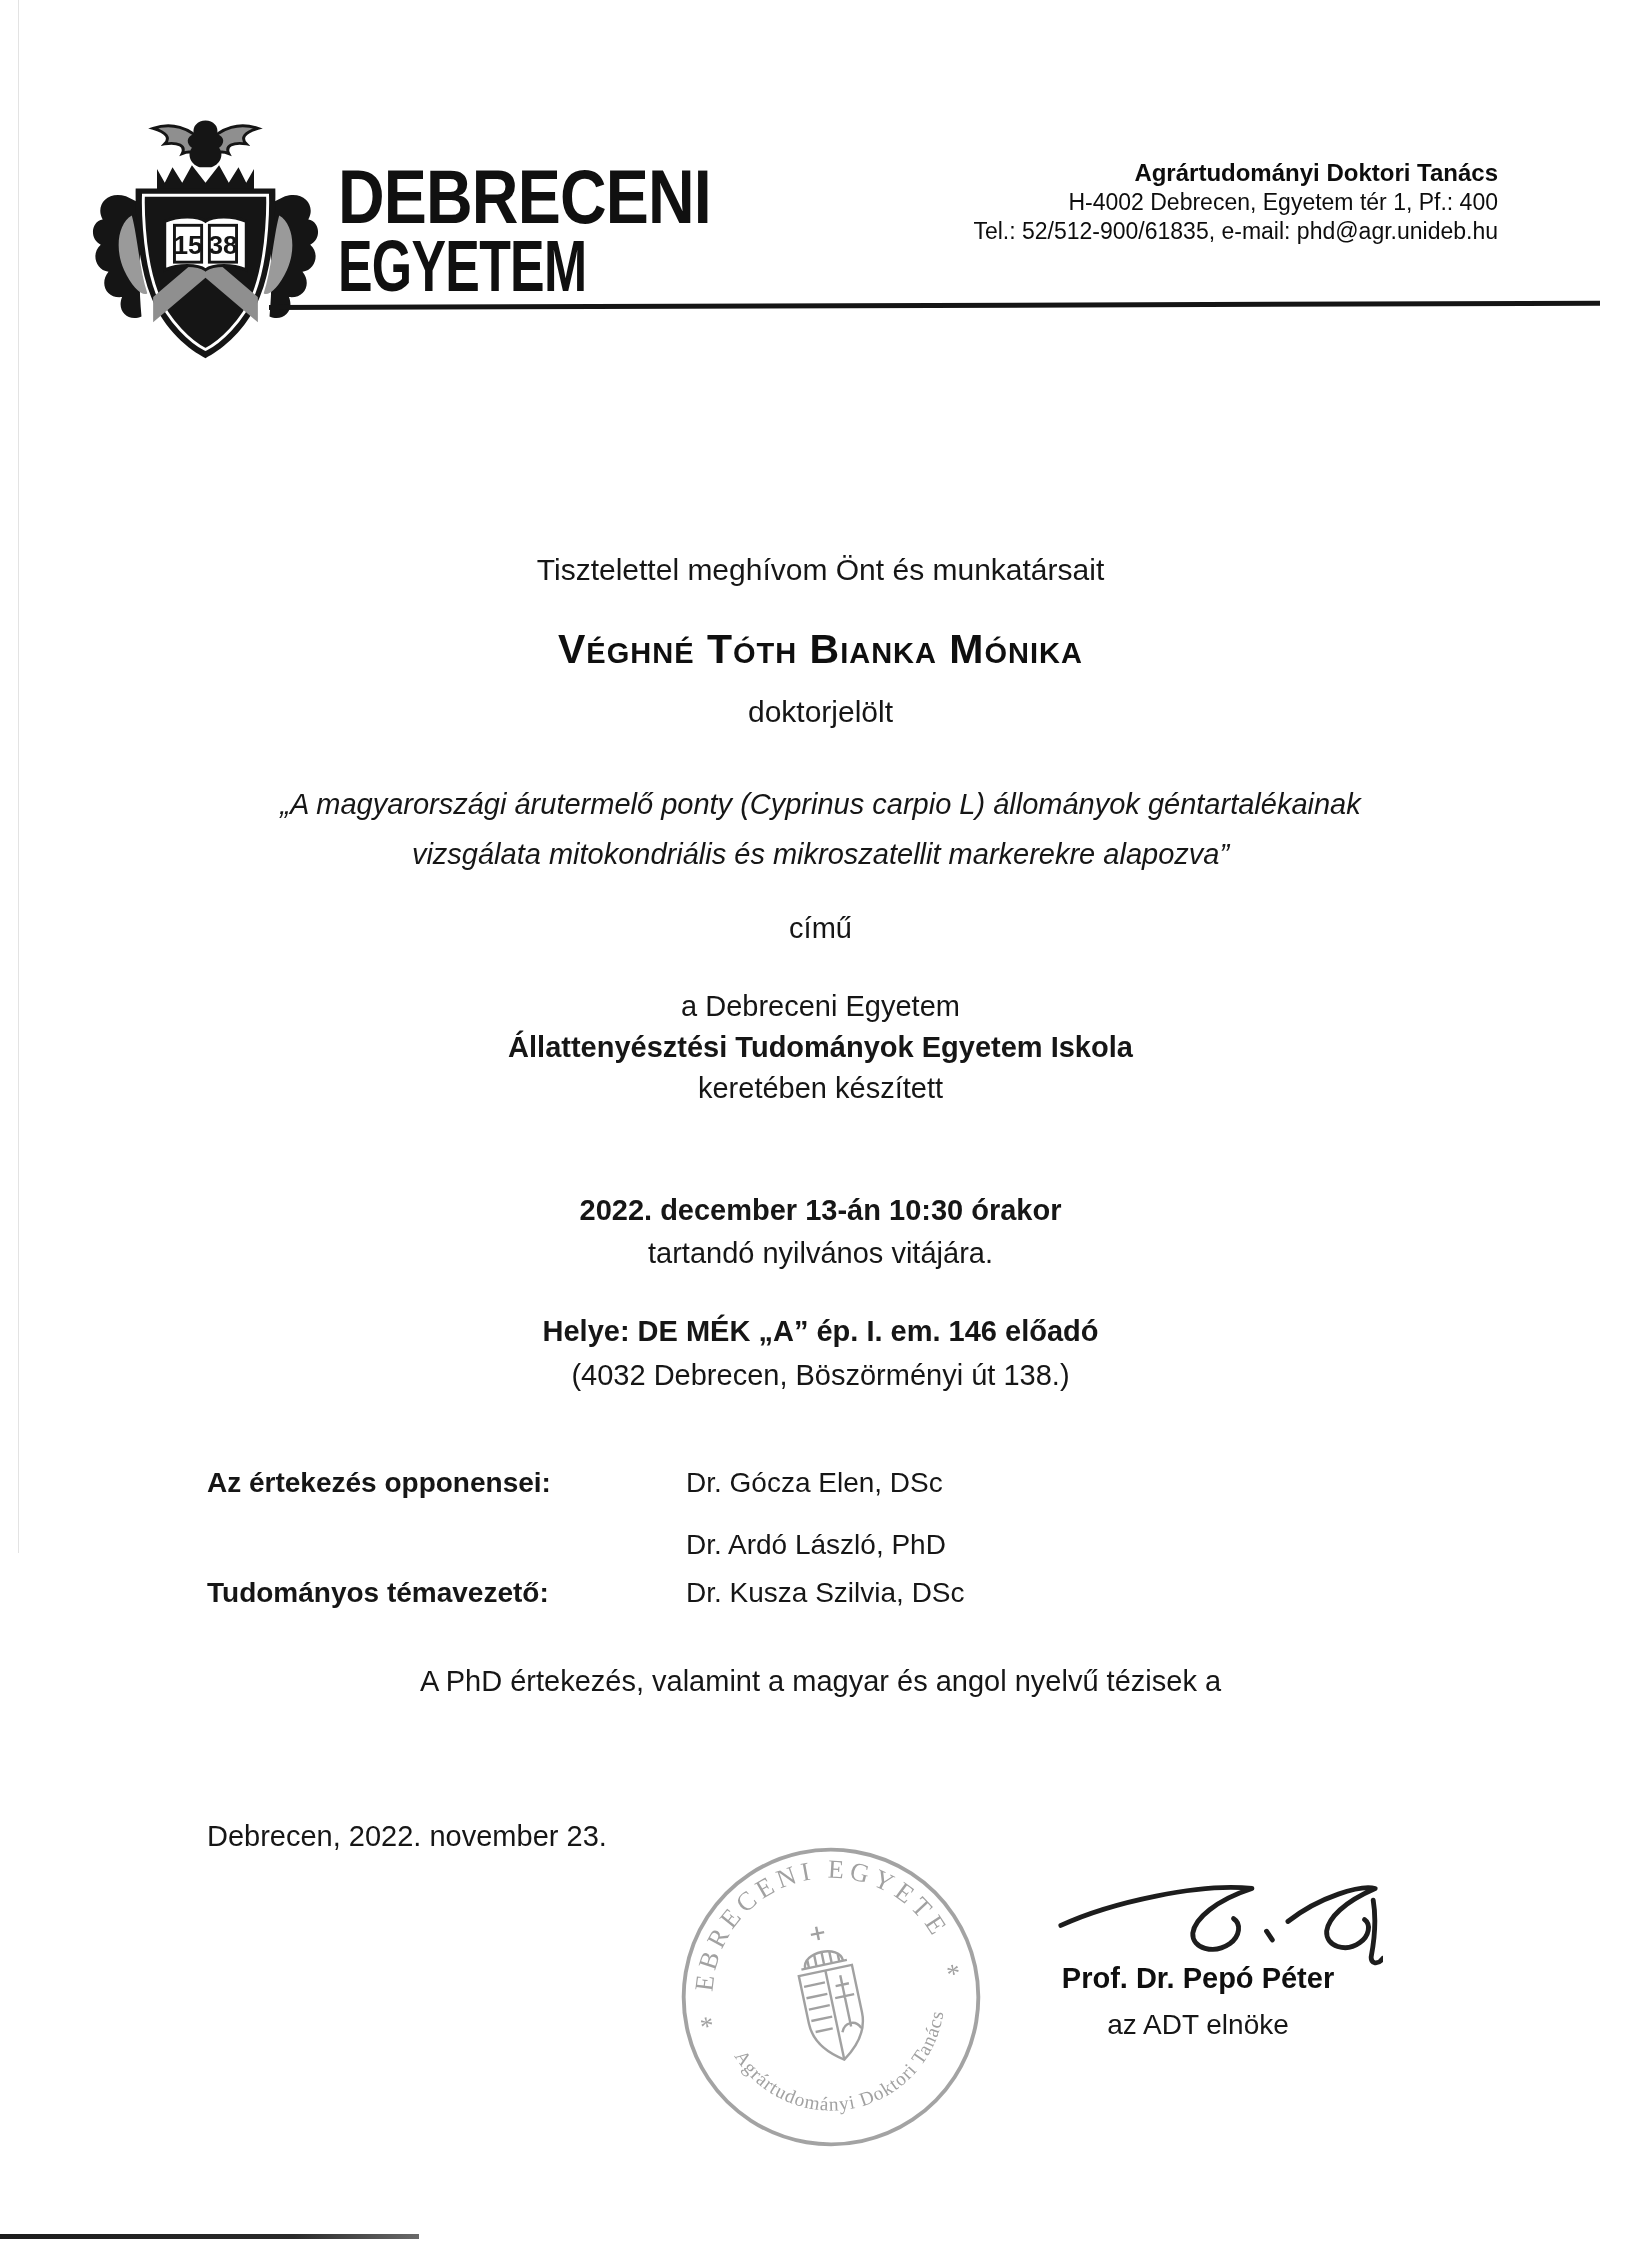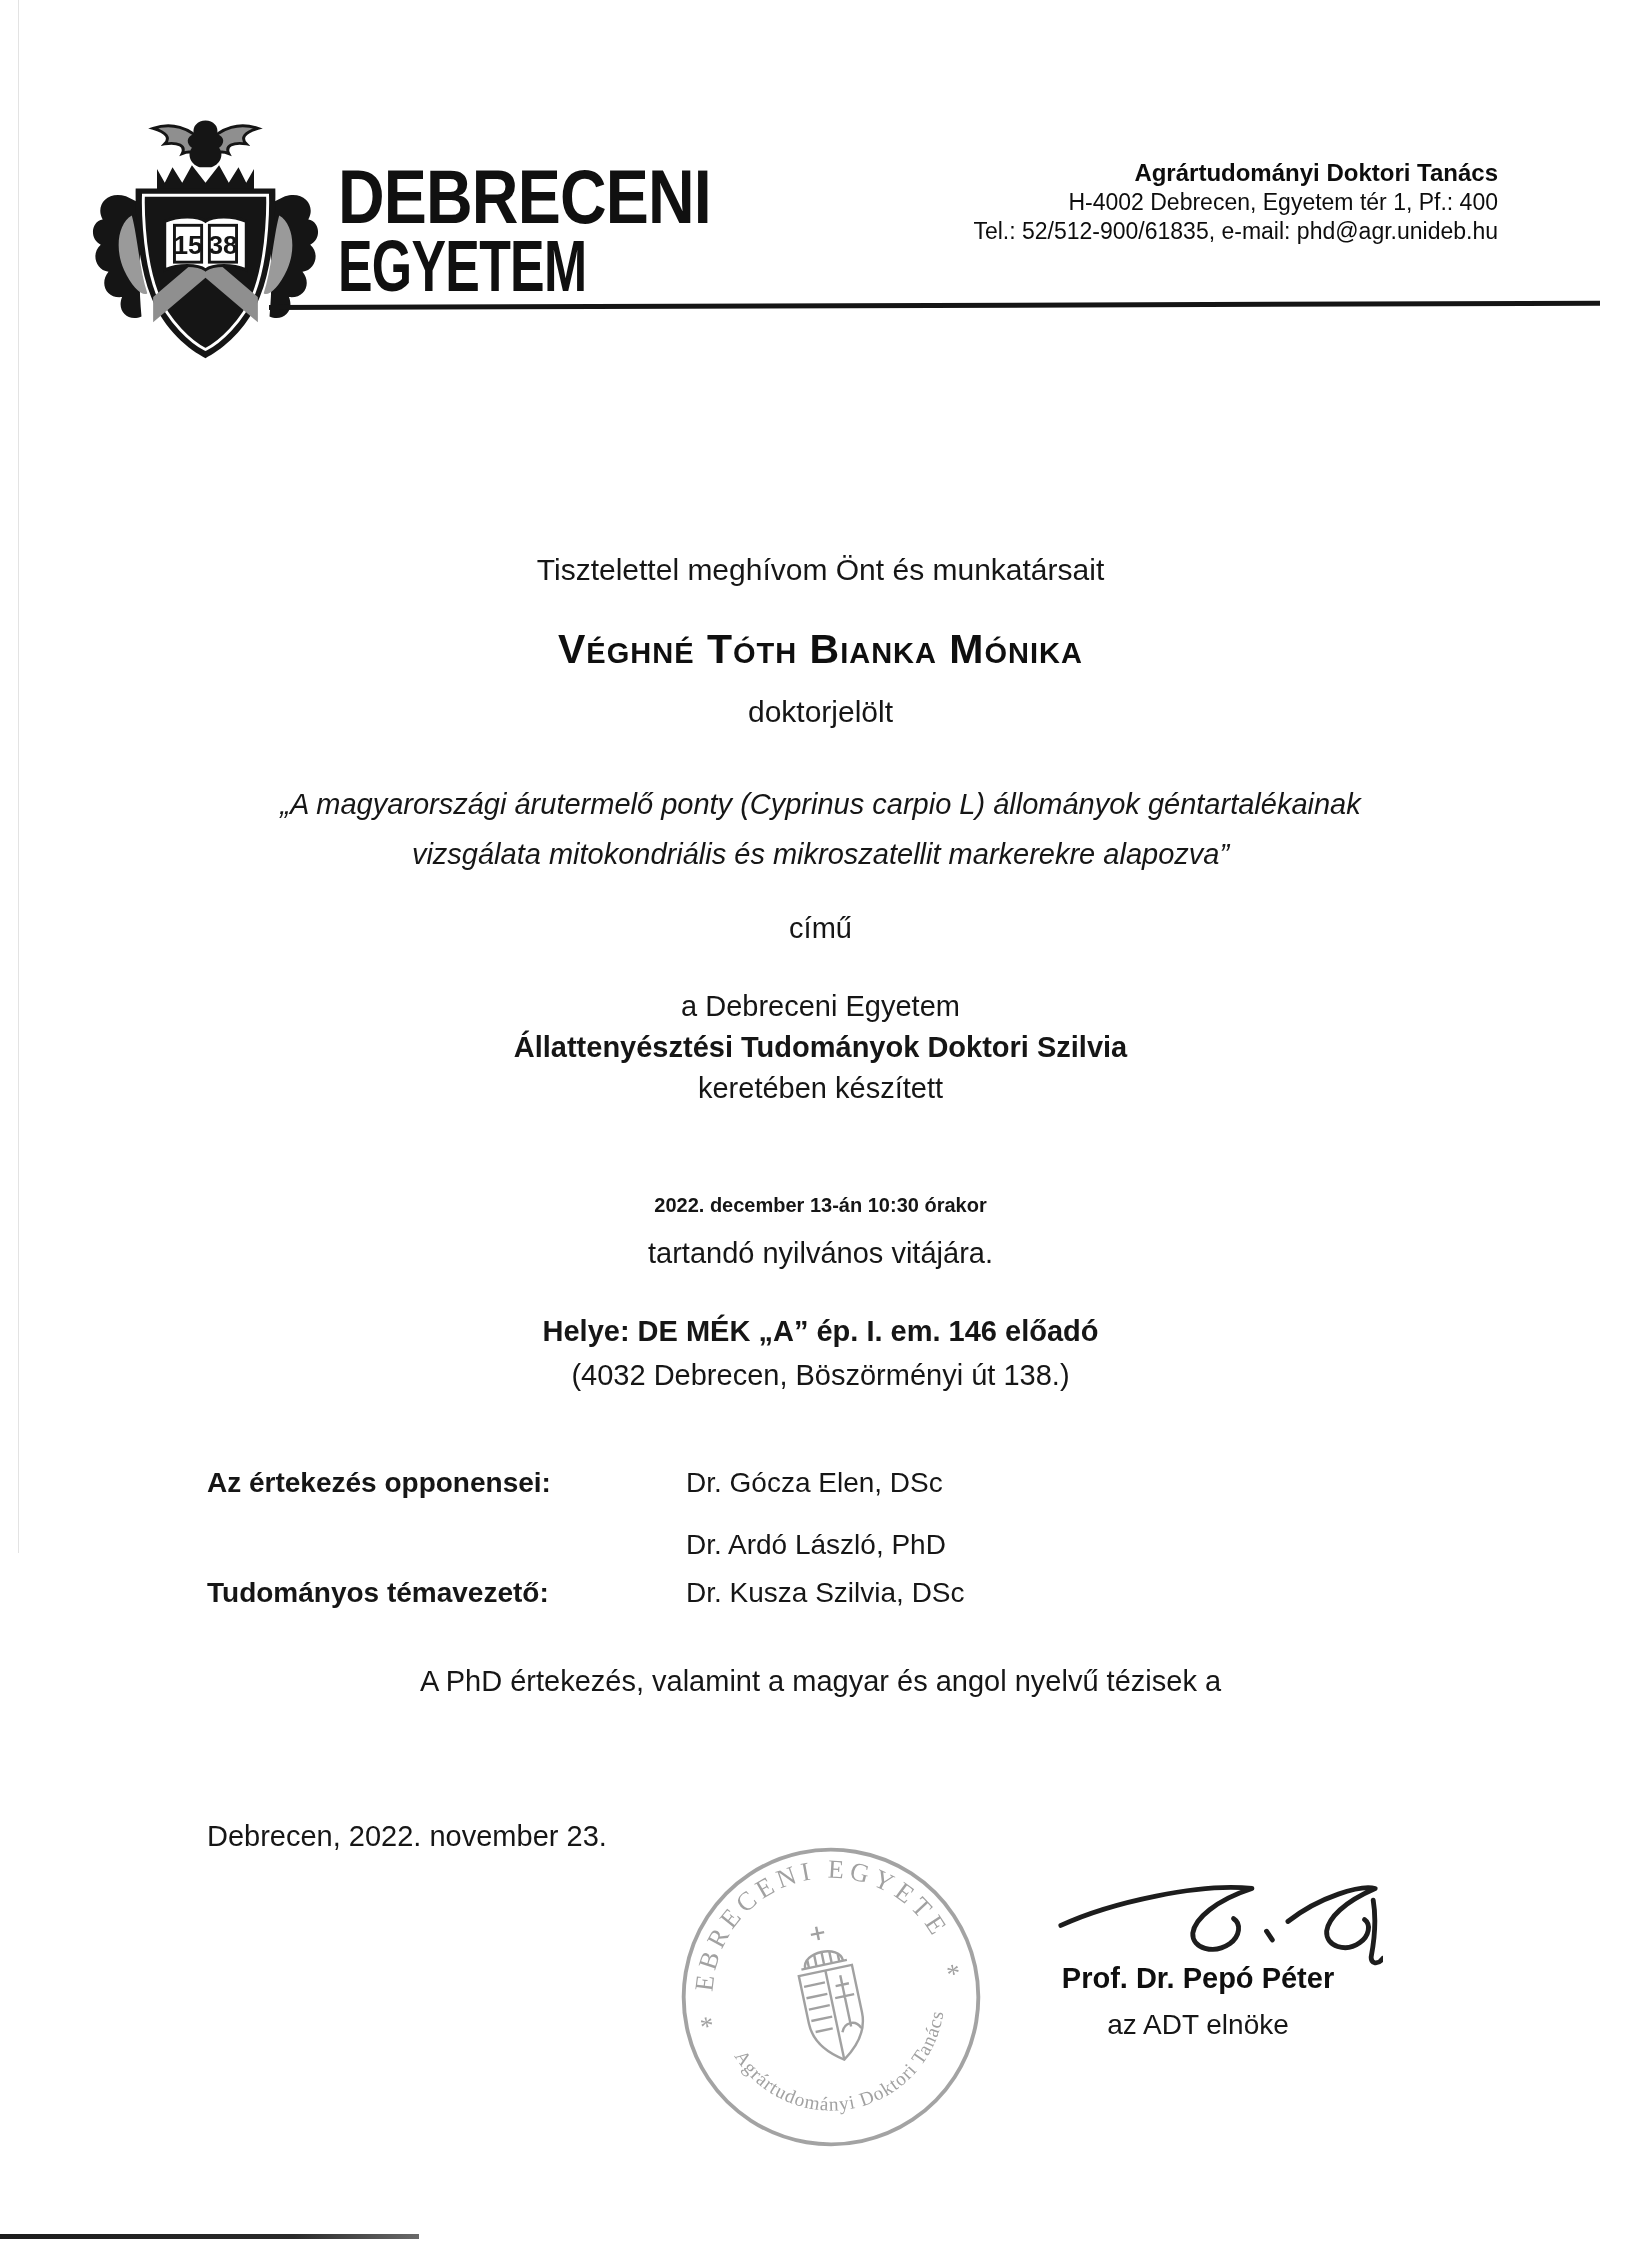--- a/index.html
+++ b/index.html
@@ -24,21 +24,21 @@
   .salutation{top:553px;font-size:30px;}
   .cand-name{top:626px;font-size:41px;font-weight:bold;font-variant:small-caps;letter-spacing:1px;color:#0f0f0f;}
   .cand-role{top:695px;font-size:30px;}
   .quote1{top:788px;font-size:29px;font-style:italic;}
   .quote2{top:838px;font-size:29px;font-style:italic;}
   .cimu{top:912px;font-size:29px;}
   .uni-intro{top:990px;font-size:29px;}
   .school{top:1031px;font-size:29px;font-weight:bold;}
   .framework{top:1072px;font-size:29px;}
   .phd-of{top:1126px;font-size:29px;}
-  .evt-dt{top:1194px;font-size:20px;font-weight:bold;}
+  .evt-dt{top:1194px;font-size:29px;font-weight:bold;}
   .evt-type{top:1237px;font-size:29px;}
   .loc{top:1315px;font-size:29px;font-weight:bold;}
   .loc-addr{top:1359px;font-size:29px;}
 
   .lbl{left:207px;font-size:28px;font-weight:bold;white-space:nowrap;}
   .val{left:686px;font-size:28px;white-space:nowrap;}
 
   .avail1{top:1665px;font-size:29px;}
   .avail2{top:1718px;font-size:29px;}
   .link{text-decoration:underline;text-underline-offset:4.9px;text-decoration-thickness:1.9px;color:#161616;}
@@ -99,21 +99,21 @@
 
   <div class="abs hdr-rule"></div>
 
   <div class="abs center-block salutation">Tisztelettel meghívom Önt és munkatársait</div>
   <div class="abs center-block cand-name">Véghné Tóth Bianka Mónika</div>
   <div class="abs center-block cand-role">doktorjelölt</div>
   <div class="abs center-block quote1">„A magyarországi árutermelő ponty (Cyprinus carpio L) állományok géntartalékainak</div>
   <div class="abs center-block quote2">vizsgálata mitokondriális és mikroszatellit markerekre alapozva”</div>
   <div class="abs center-block cimu">című</div>
   <div class="abs center-block uni-intro">a Debreceni Egyetem</div>
-  <div class="abs center-block school">Állattenyésztési Tudományok Doktori Szilvia</div>
+  <div class="abs center-block school">Állattenyésztési Tudományok Egyetem Iskola</div>
   <div class="abs center-block framework">keretében készített</div>
   <div class="abs center-block evt-dt">2022. december 13-án 10:30 órakor</div>
   <div class="abs center-block evt-type">tartandó nyilvános vitájára.</div>
   <div class="abs center-block loc">Helye: DE MÉK „A” ép. I. em. 146 előadó</div>
   <div class="abs center-block loc-addr">(4032 Debrecen, Böszörményi út 138.)</div>
 
   <div class="abs lbl" style="top:1467px;">Az értekezés opponensei:</div>
   <div class="abs val" style="top:1467px;">Dr. Gócza Elen, DSc</div>
   <div class="abs val" style="top:1529px;">Dr. Ardó László, PhD</div>
   <div class="abs lbl" style="top:1577px;">Tudományos témavezető:</div>

